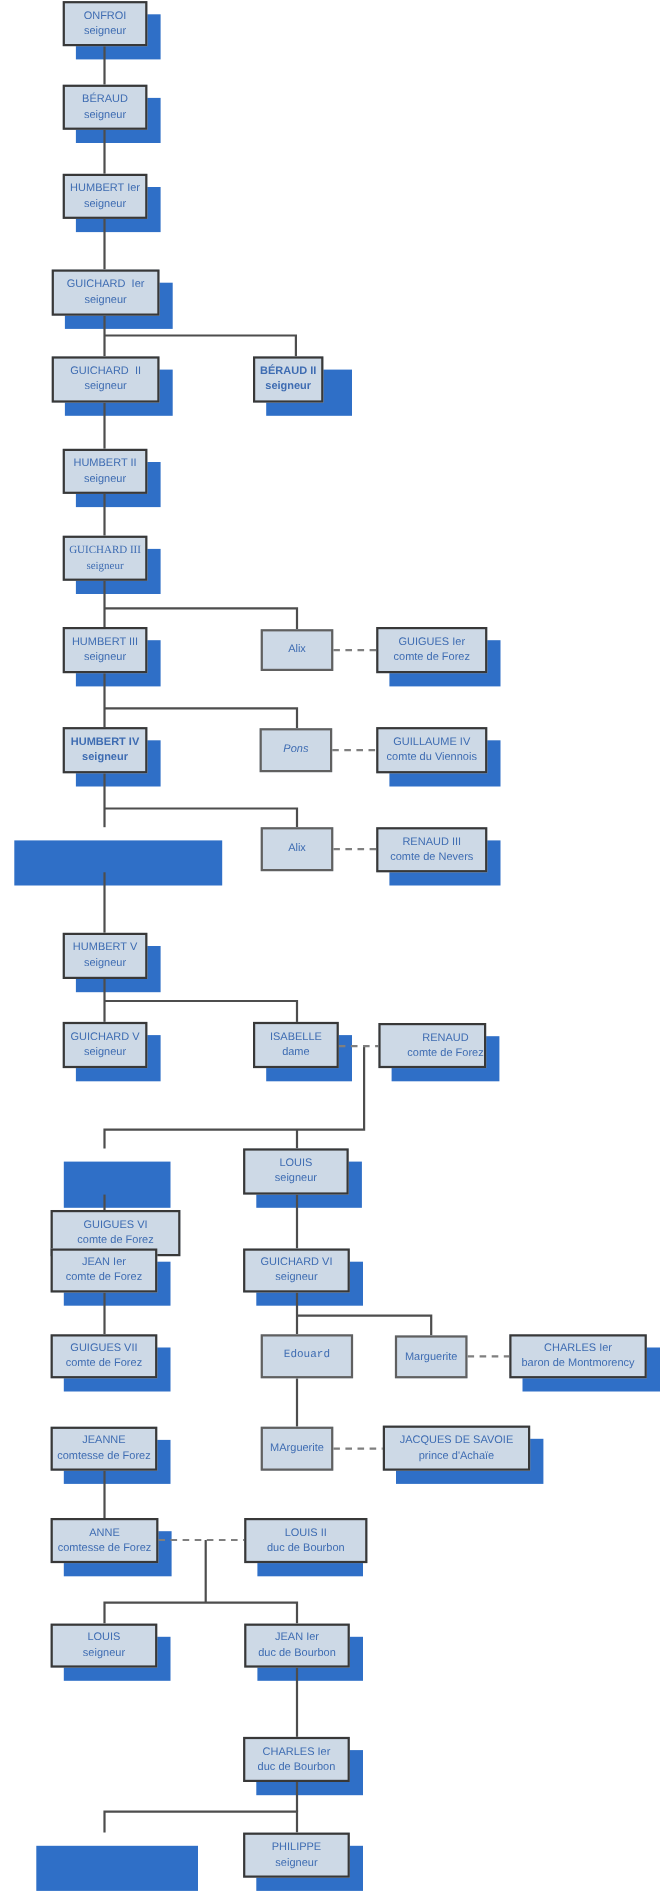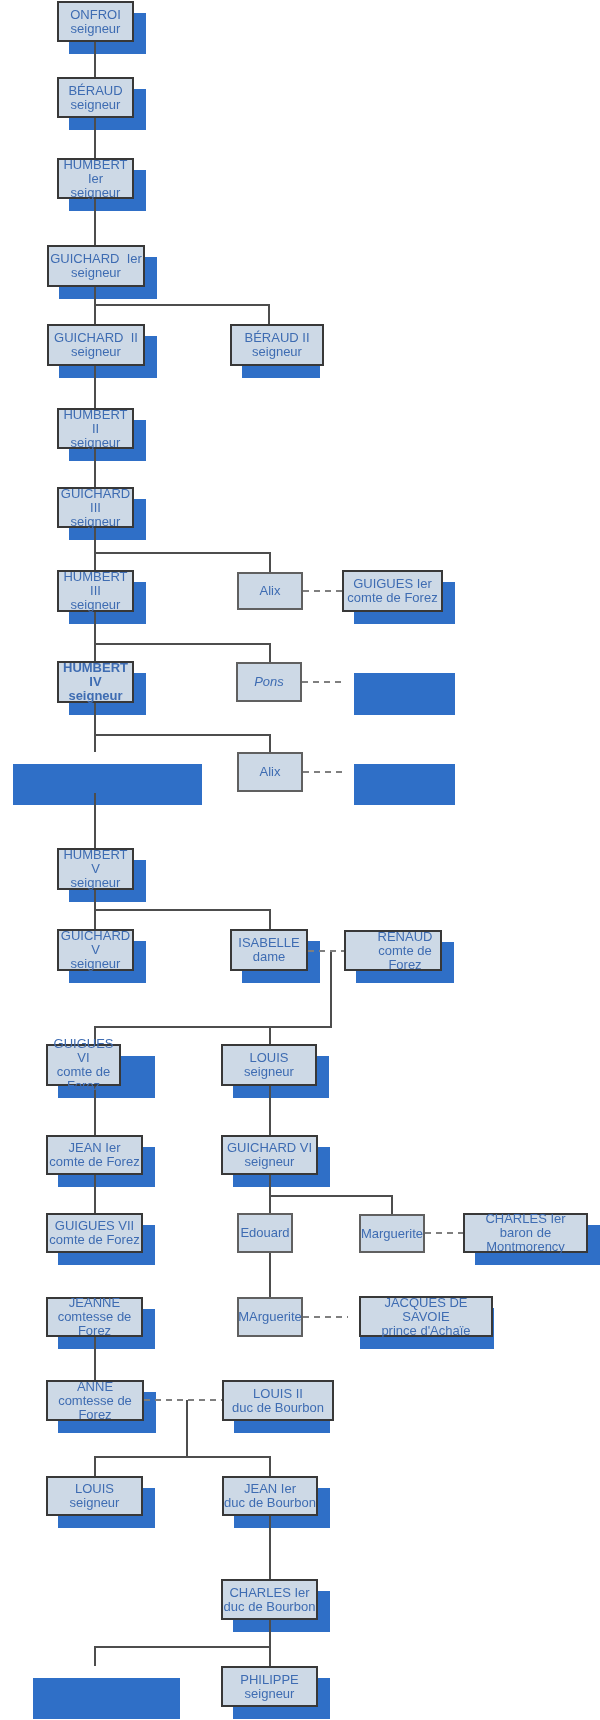--- a/index.html
+++ b/index.html
@@ -11,21 +11,21 @@
   .shadow {
     position:absolute; background:var(--shadow,#2f6fc7);
   }
   svg.connectors { position:absolute; left:0; top:0; }
   svg.connectors polyline { fill:none; stroke-width:2; }
   .person {
     position:absolute; box-sizing:border-box;
     display:flex; flex-direction:column; align-items:center; justify-content:center;
     text-align:center; background:var(--fill,#cdd9e6);
     border:2px solid var(--border,#383838);
-    color:var(--text,#3e6cb2); font-size:13px; line-height:14px;
+    color:var(--text,#3e6cb2); font-size:10px; line-height:14px;
   }
   .person.plain { border-color:var(--plain-border,#606060); }
   .person span { white-space:pre-wrap; display:block; }
 </style>
 </head>
 <body>
 
 <div class="canvas" style="--bg: #ffffff; --fill: #cdd9e6; --border: #383838; --plain-border: #606060; --shadow: #2f6fc7; --text: #3e6cb2;">
   <div class="layer">
       <div class="shadow" style="left: 69px; top: 13px; width: 77px; height: 41px;"></div>
@@ -115,29 +115,29 @@
         <span>seigneur</span>
       </div>
       <div class="person" style="left: 47px; top: 245px; width: 98px; height: 42px;">
         <span>GUICHARD  Ier</span>
         <span>seigneur</span>
       </div>
       <div class="person" style="left: 47px; top: 324px; width: 98px; height: 42px;">
         <span>GUICHARD  II</span>
         <span>seigneur</span>
       </div>
-      <div class="person" style="left: 230px; top: 324px; width: 94px; height: 42px;">
+      <div class="person" style="left: 230px; top: 324px; width: 64px; height: 42px; font-weight: bold;">
         <span>BÉRAUD II</span>
         <span>seigneur</span>
       </div>
       <div class="person" style="left: 57px; top: 408px; width: 77px; height: 41px;">
         <span>HUMBERT II</span>
         <span>seigneur</span>
       </div>
-      <div class="person" style="left: 57px; top: 487px; width: 77px; height: 41px;">
+      <div class="person" style="left: 57px; top: 487px; width: 77px; height: 41px; font-family: Liberation Serif, serif;">
         <span>GUICHARD III</span>
         <span>seigneur</span>
       </div>
       <div class="person" style="left: 57px; top: 570px; width: 77px; height: 42px;">
         <span>HUMBERT III</span>
         <span>seigneur</span>
       </div>
       <div class="person plain" style="left: 237px; top: 572px; width: 66px; height: 38px;">
         <span>Alix</span>
       </div>
@@ -145,77 +145,85 @@
         <span>GUIGUES Ier</span>
         <span>comte de Forez</span>
       </div>
       <div class="person" style="left: 57px; top: 661px; width: 77px; height: 42px; font-weight: bold;">
         <span>HUMBERT IV</span>
         <span>seigneur</span>
       </div>
       <div class="person plain" style="left: 236px; top: 662px; width: 66px; height: 40px; font-style: italic;">
         <span>Pons</span>
       </div>
+      <div class="person" style="left: 342px; top: 661px; width: 101px; height: 42px;">
+        <span>GUILLAUME IV</span>
+        <span>comte du Viennois</span>
+      </div>
       <div class="person plain" style="left: 237px; top: 752px; width: 66px; height: 40px;">
         <span>Alix</span>
+      </div>
+      <div class="person" style="left: 342px; top: 752px; width: 101px; height: 41px;">
+        <span>RENAUD III</span>
+        <span>comte de Nevers</span>
       </div>
       <div class="person" style="left: 57px; top: 848px; width: 77px; height: 42px;">
         <span>HUMBERT V</span>
         <span>seigneur</span>
       </div>
       <div class="person" style="left: 57px; top: 929px; width: 77px; height: 42px;">
         <span>GUICHARD V</span>
         <span>seigneur</span>
       </div>
       <div class="person" style="left: 230px; top: 929px; width: 78px; height: 42px;">
         <span>ISABELLE</span>
         <span>dame</span>
       </div>
       <div class="person" style="left: 344px; top: 930px; width: 98px; height: 41px; padding-left: 24px;">
         <span>RENAUD</span>
         <span>comte de Forez</span>
       </div>
-      <div class="person" style="left: 46px; top: 1044px; width: 75px; height: 42px;">
+      <div class="person" style="left: 46px; top: 1100px; width: 118px; height: 42px;">
         <span>GUIGUES VI</span>
         <span>comte de Forez</span>
       </div>
       <div class="person" style="left: 221px; top: 1044px; width: 96px; height: 42px;">
         <span>LOUIS</span>
         <span>seigneur</span>
       </div>
       <div class="person" style="left: 46px; top: 1135px; width: 97px; height: 40px;">
         <span>JEAN Ier</span>
         <span>comte de Forez</span>
       </div>
       <div class="person" style="left: 221px; top: 1135px; width: 97px; height: 40px;">
         <span>GUICHARD VI</span>
         <span>seigneur</span>
       </div>
       <div class="person" style="left: 46px; top: 1213px; width: 97px; height: 40px;">
         <span>GUIGUES VII</span>
         <span>comte de Forez</span>
       </div>
-      <div class="person plain" style="left: 237px; top: 1213px; width: 56px; height: 40px;">
+      <div class="person plain" style="left: 237px; top: 1213px; width: 84px; height: 40px; font-family: Liberation Mono, monospace;">
         <span>Edouard</span>
       </div>
       <div class="person plain" style="left: 359px; top: 1214px; width: 66px; height: 39px;">
         <span>Marguerite</span>
       </div>
       <div class="person" style="left: 463px; top: 1213px; width: 125px; height: 40px;">
         <span>CHARLES Ier</span>
         <span>baron de Montmorency</span>
       </div>
       <div class="person" style="left: 46px; top: 1297px; width: 97px; height: 40px;">
         <span>JEANNE</span>
         <span>comtesse de Forez</span>
       </div>
       <div class="person plain" style="left: 237px; top: 1297px; width: 66px; height: 40px;">
         <span>MArguerite</span>
       </div>
-      <div class="person" style="left: 348px; top: 1296px; width: 134px; height: 41px; margin-left: 11px;">
+      <div class="person" style="left: 348px; top: 1296px; width: 134px; height: 41px;">
         <span>JACQUES DE SAVOIE</span>
         <span>prince d'Achaïe</span>
       </div>
       <div class="person" style="left: 46px; top: 1380px; width: 98px; height: 41px;">
         <span>ANNE</span>
         <span>comtesse de Forez</span>
       </div>
       <div class="person" style="left: 222px; top: 1380px; width: 112px; height: 41px;">
         <span>LOUIS II</span>
         <span>duc de Bourbon</span>

